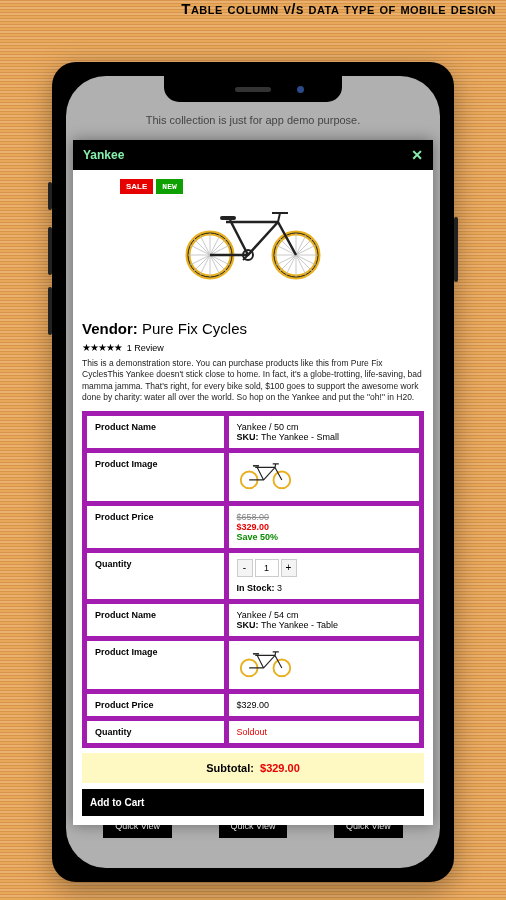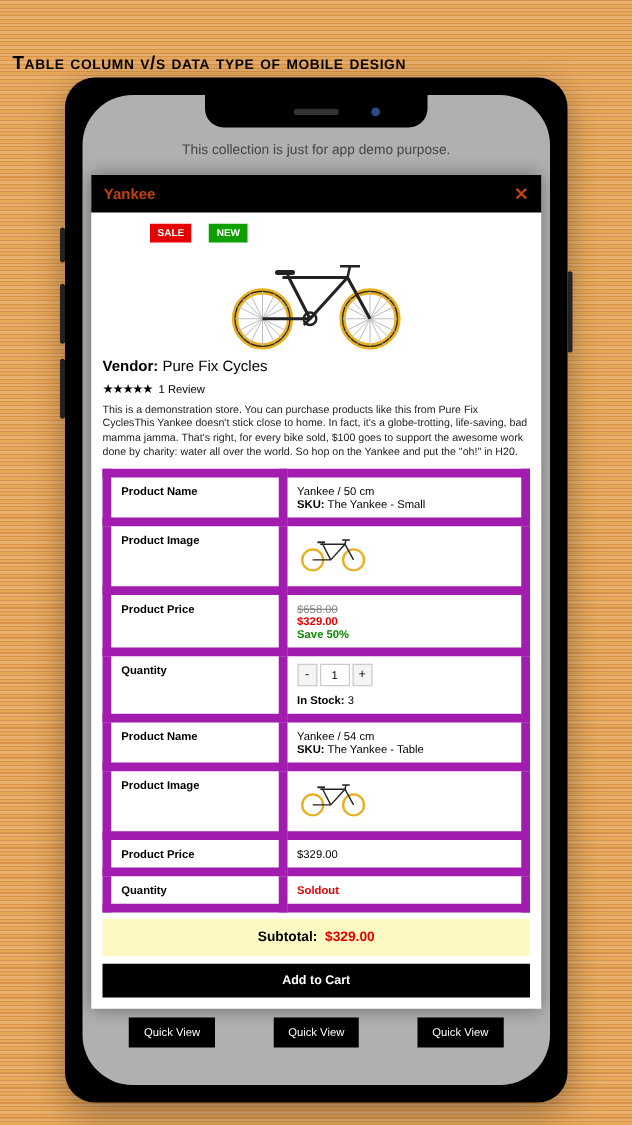--- a/index.html
+++ b/index.html
@@ -11,28 +11,27 @@
         #e8a85a 0px, #e8a85a 2px,
         #d89548 2px, #d89548 3px,
         #eab070 3px, #eab070 5px,
         #d8944a 5px, #d8944a 6px
       );
       font-family: Arial, Helvetica, sans-serif;
       position: relative;
       overflow: hidden;
     }
     .page-title {
-      text-align: left;
+      text-align: right;
       font-size: 15px;
       font-weight: bold;
-      padding: 14px 10px 12px;
+      padding: 0 10px 12px;
       letter-spacing: 0.5px;
       color: #000;
       font-variant: small-caps;
-      margin-top: 28px;
     }
     .phone {
       position: absolute;
       left: 50%;
       transform: translateX(-50%);
       top: 62px;
       width: 402px;
       height: 820px;
       background: #000;
       border-radius: 24px;
@@ -83,54 +82,54 @@
       position: absolute;
       top: 64px;
       left: 7px;
       right: 7px;
       background: #fff;
       z-index: 100;
       box-shadow: 0 0 14px rgba(0,0,0,0.4);
     }
     .modal-header {
       background: #000;
-      color: #c2410c;
+      color: #86efac;
       padding: 7px 10px;
       display: flex;
       justify-content: space-between;
       align-items: center;
       font-size: 12px;
       font-weight: bold;
     }
     .close-x { cursor: pointer; font-size: 14px; font-weight: bold; }
     .modal-body { padding: 9px; }
-    .badges { display: flex; gap: 14px; padding-left: 38px; }
+    .badges { display: flex; gap: 3px; padding-left: 38px; }
     .badge { color: #fff; font-size: 8px; font-weight: bold; padding: 3px 6px; }
     .badge.sale { background: #e60000; }
-    .badge.new { background: #0da000; }
+    .badge.new { background: #0da000; font-family: Liberation Mono, monospace; }
     .hero-img { display: flex; justify-content: center; padding: 6px 0 4px; }
-    .meta-line { font-size: 12px; padding: 2px 0; }
+    .meta-line { font-size: 15px; padding: 2px 0; margin-top: 34px; }
     .meta-line b { font-weight: bold; }
     .stars-row { display: flex; align-items: center; gap: 5px; padding: 3px 0 5px; }
     .stars { color: #000; font-size: 10px; letter-spacing: -1px; }
     .desc { font-size: 8.5px; line-height: 1.35; padding-bottom: 7px; color: #222; }
     .ptable { width: 100%; border-collapse: collapse; }
-    .ptable td { border: 7px solid #a21caf; padding: 6px 8px; font-size: 9px; vertical-align: top; }
+    .ptable td { border: 5px solid #a21caf; padding: 6px 8px; font-size: 9px; vertical-align: top; }
     .ptable td.label { width: 42%; font-weight: bold; }
     .old-price { text-decoration: line-through; color: #888; text-align: right; }
     .new-price { color: #e60000; font-weight: bold; }
     .save { color: #0a8a00; font-weight: bold; text-align: center; }
-    .soldout { color: #e60000; font-weight: bold; }
+    .soldout { color: #e60000; font-weight: normal; }
     .qty-row { display: flex; gap: 2px; align-items: center; }
     .qty-btn { width: 16px; height: 18px; border: 1px solid #ccc; background: #f4f4f4; font-size: 10px; display: flex; align-items:center; justify-content:center; cursor: pointer; }
     .qty-val { width: 24px; height: 18px; border: 1px solid #ccc; text-align: center; font-size: 9px; display:flex;align-items:center;justify-content:center; }
     .stock { font-size: 9px; padding-top: 6px; }
     .subtotal-bar { background: #fef9c3; text-align: center; padding: 9px; font-size: 11px; font-weight: bold; margin-top: 5px; }
     .subtotal-bar .amt { color: #e60000; }
-    .addcart { background: #000; color: #fff; text-align: center; padding: 8px; font-size: 10px; font-weight: bold; margin-top: 6px; cursor: pointer; }
+    .addcart { background: #000; color: #fff; padding: 8px; font-size: 10px; font-weight: bold; margin-top: 6px; cursor: pointer; }
     .bg-products { position: absolute; bottom: 30px; left: 0; right: 0; display: flex; justify-content: space-around; padding: 0 14px; }
     .bg-card { text-align: center; }
     .bg-stars { color: #888; font-size: 10px; letter-spacing: -1px; }
     .bg-qv { background: #000; color: #fff; font-size: 9px; padding: 7px 12px; margin-top: 18px; display: inline-block; }
     svg.bike { display: block; }
     .mini-bike { transform: scale(0.38); transform-origin: left top; height: 36px; width: 60px; overflow: visible; }
   </style>
 </head>
 <body>
 

